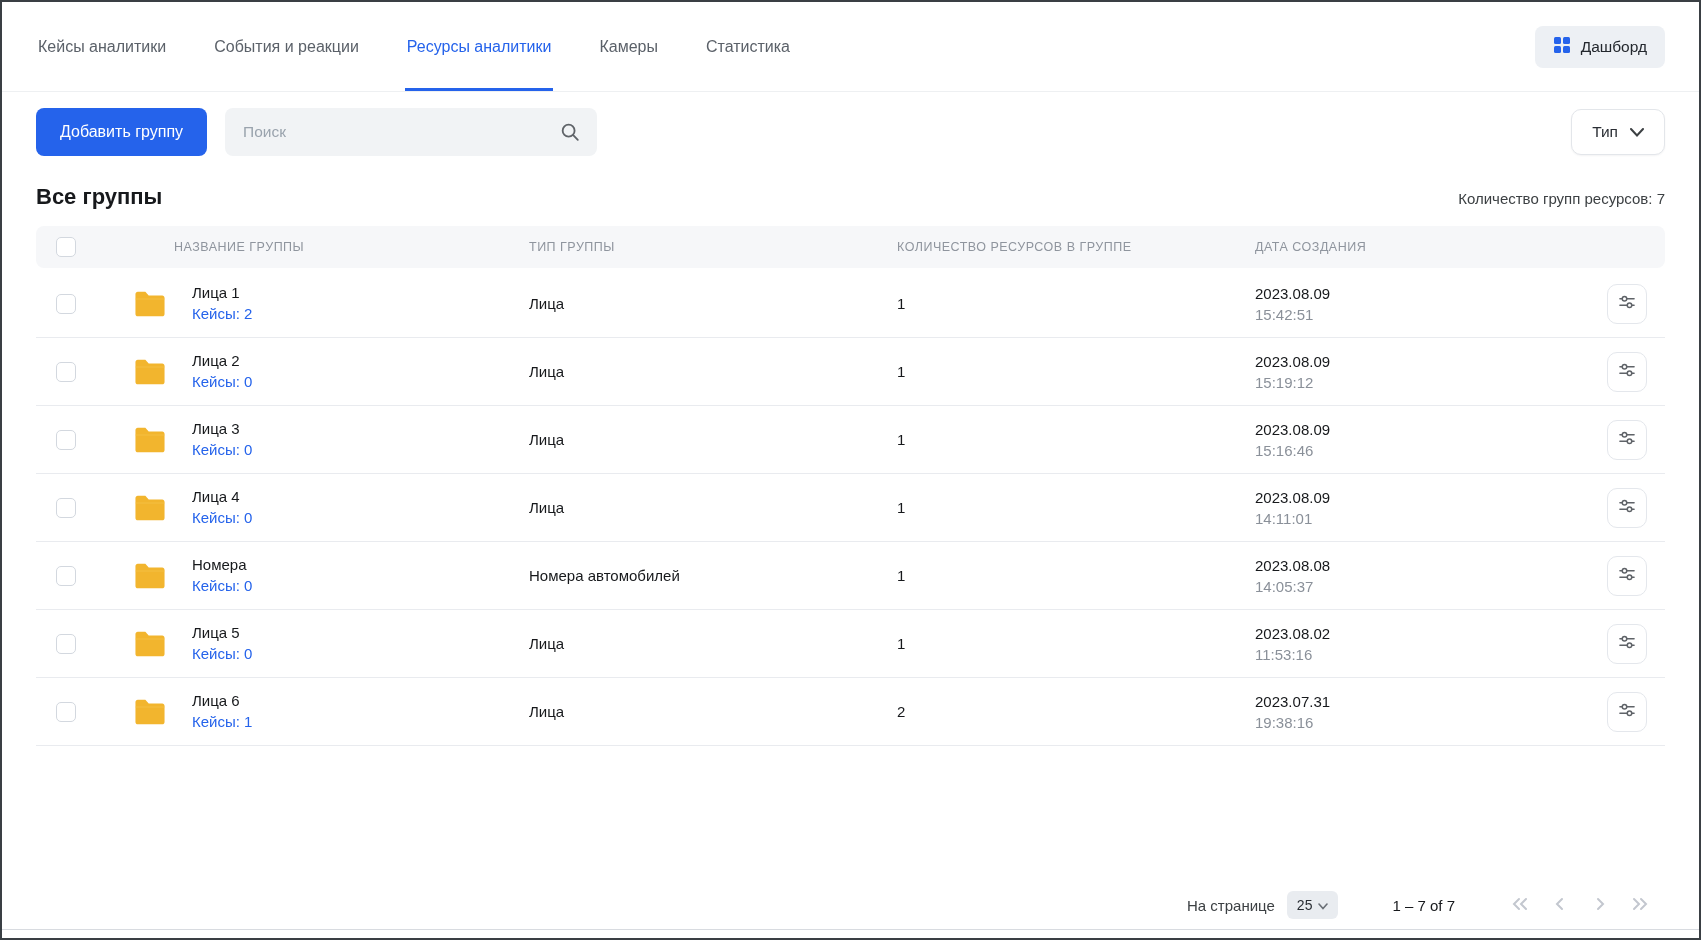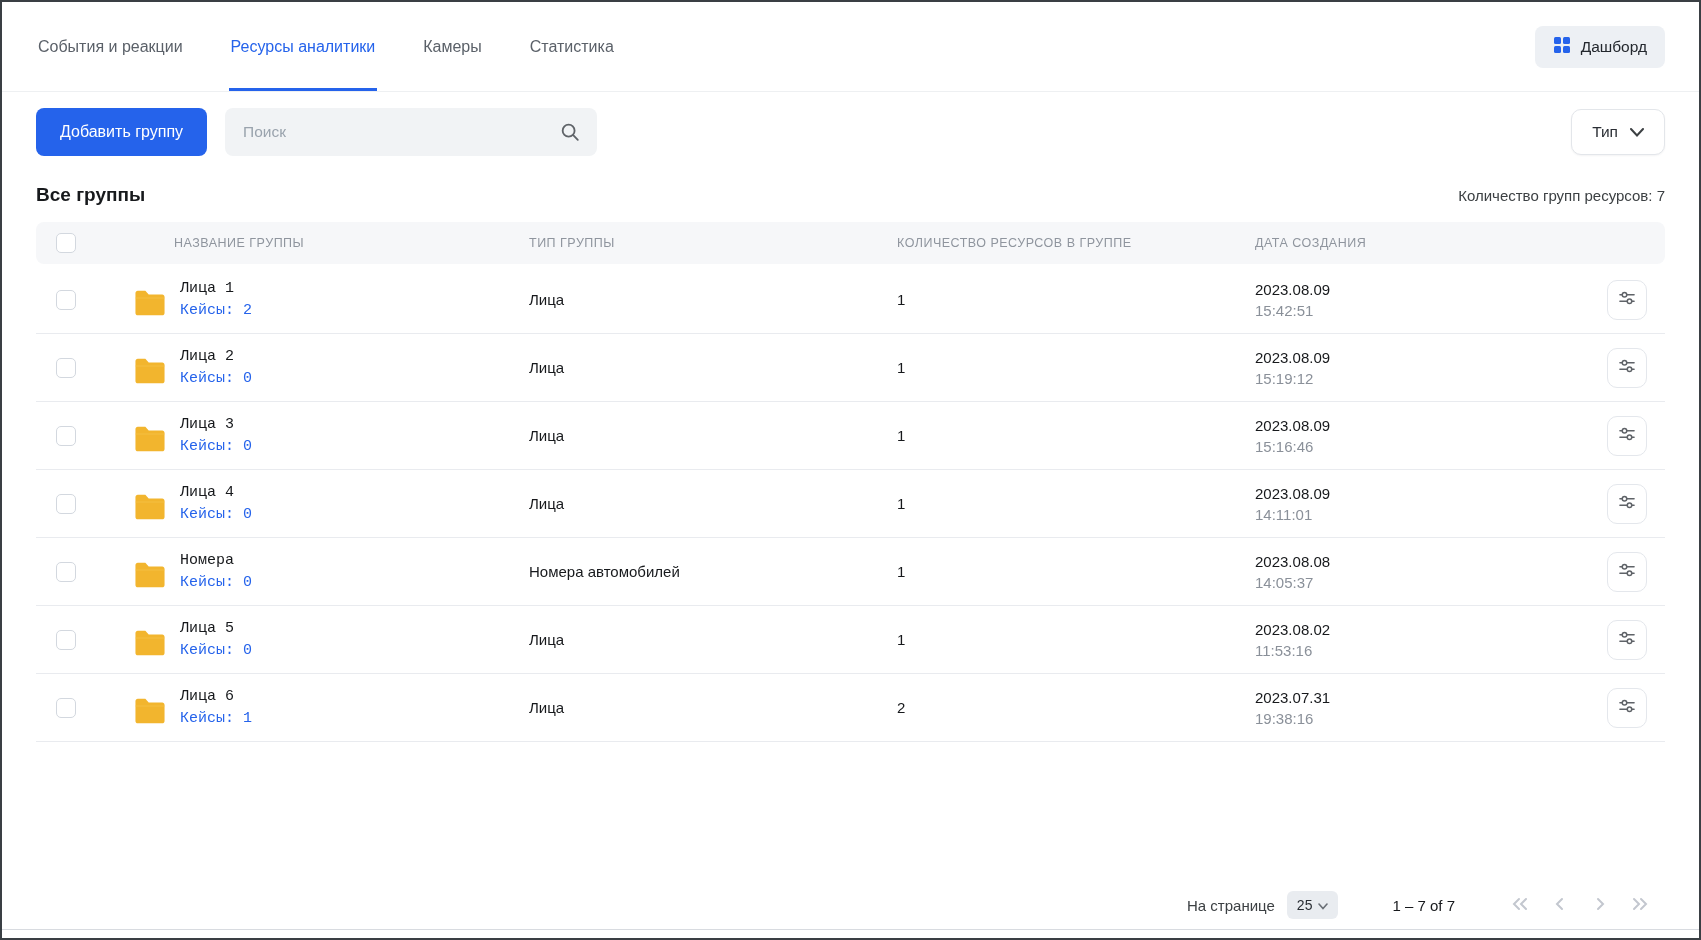--- a/index.html
+++ b/index.html
@@ -77,21 +77,21 @@
     font-family: inherit; font-size: 15.5px; color: #2a2e34;
     box-shadow: 0 1px 2px rgba(16, 24, 40, 0.05);
   }
 
   
   .section-head {
     display: flex; align-items: baseline; justify-content: space-between;
     padding: 28px 34px 0 34px;
     flex: 0 0 auto;
   }
-  .section-head h1 { font-size: 19px; font-weight: bold; color: #17191c; }
+  .section-head h1 { font-size: 22px; font-weight: bold; color: #17191c; }
   .group-count { font-size: 15px; color: #3c4043; }
 
   
   .table { margin: 16px 34px 12px 34px; flex: 0 0 auto; }
   .grid-row {
     display: grid;
     grid-template-columns: 60px 433px 368px 358px 1fr 76px;
     align-items: center;
   }
   .thead {
@@ -99,21 +99,21 @@
     color: #8f959e; font-size: 12.5px; letter-spacing: 0.04em;
     margin-bottom: 2px;
   }
   .th.name-th { padding-left: 78px; }
   .trow { height: 68px; border-bottom: 1px solid #e9ebef; }
   .checkbox-cell { display: flex; justify-content: center; align-items: center; }
   .checkbox {
     width: 20px; height: 20px; border: 1.5px solid #d3d8df;
     border-radius: 5px; background: #fff; display: inline-block; cursor: pointer;
   }
-  .name-cell { display: flex; align-items: flex-end; gap: 12px; padding-left: 36px; font-family: Liberation Mono, monospace; }
+  .name-cell { display: flex; align-items: center; gap: 24px; padding-left: 36px; }
   .folder { width: 36px; height: 32px; flex: 0 0 auto; display: flex; align-items: center; }
   .gname { font-size: 15px; color: #17191c; margin-bottom: 4px; }
   .cases { font-size: 15px; color: #2563eb; text-decoration: none; cursor: pointer; }
   .cell-text { font-size: 15px; color: #17191c; }
   .date-cell div:first-child { font-size: 15px; color: #17191c; margin-bottom: 4px; }
   .date-cell .time { font-size: 15px; color: #8a9099; }
   .action-cell { display: flex; justify-content: center; align-items: center; }
   .row-settings {
     width: 40px; height: 40px; border: 1px solid #e4e7ec; border-radius: 10px;
     background: #ffffff; cursor: pointer;
@@ -143,20 +143,23 @@
   }
   .bottom-strip { border-top: 1px solid #d8dbe0; height: 9px; flex: 0 0 auto; }
 </style>
 </head>
 <body>
 
 <div class="page">
 
   <header class="nav-bar">
     <nav class="tabs">
+        <button class="tab">
+    <span>Кейсы аналитики</span>
+  </button>
         <button class="tab">
     <span>События и реакции</span>
   </button>
         <button class="tab active">
     <span>Ресурсы аналитики</span>
   </button>
         <button class="tab">
     <span>Камеры</span>
   </button>
         <button class="tab">

